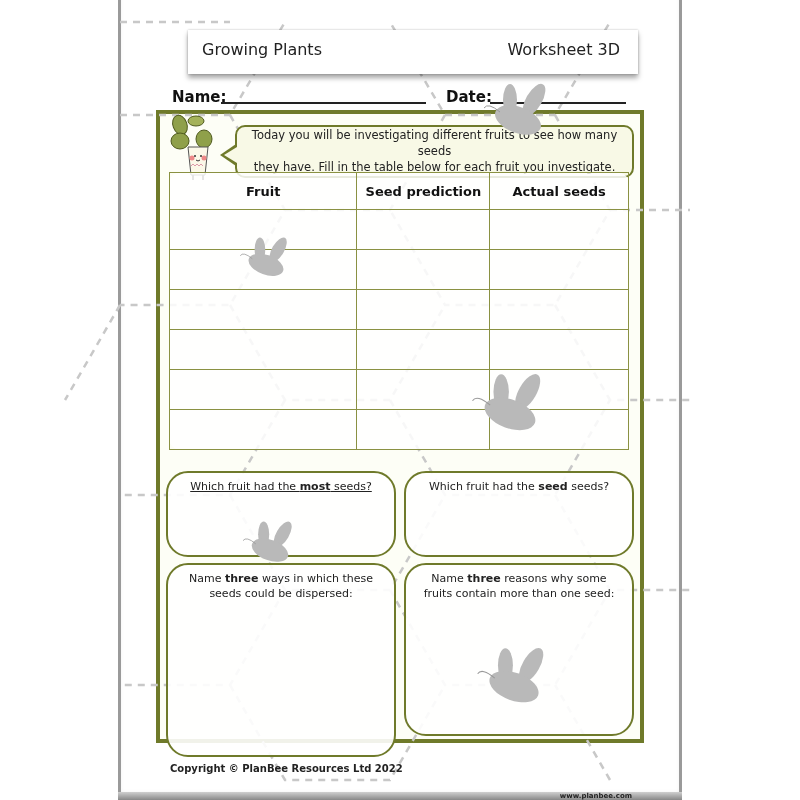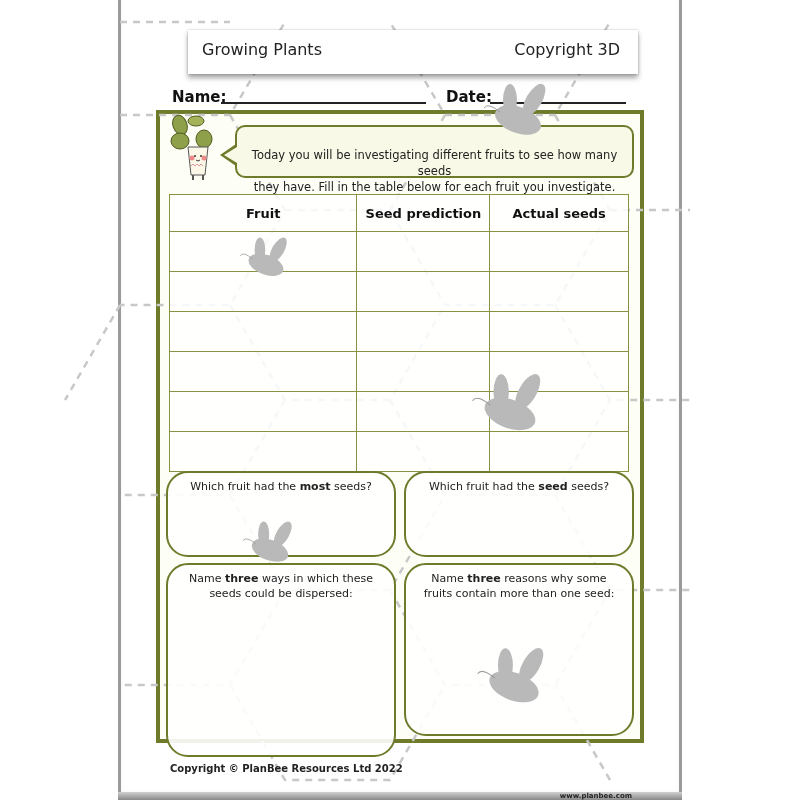--- a/index.html
+++ b/index.html
@@ -6,24 +6,24 @@
     body { width:800px; height:800px; background:#ffffff; position:relative; overflow:hidden; font-family:"DejaVu Sans", sans-serif; }
     .page { position:absolute; left:118px; top:0; width:564px; height:800px; background:#fff; border-left:3px solid #9a9a9a; border-right:3px solid #9a9a9a; box-sizing:border-box; box-shadow: inset 0 -8px 6px -4px #bbb; }
     .bottom-shadow { position:absolute; left:118px; top:792px; width:564px; height:8px; background:linear-gradient(#cfcfcf,#888); }
     .hexbg { position:absolute; left:0; top:0; width:800px; height:800px; pointer-events:none; }
     .titlebar { position:absolute; left:188px; top:30px; width:450px; height:44px; background:#fff; box-shadow:0 4px 5px rgba(0,0,0,0.35), 0 0 2px rgba(0,0,0,0.25); }
     .titlebar .left { position:absolute; left:14px; top:10px; font-size:16px; color:#222; }
     .titlebar .right { position:absolute; right:18px; top:10px; font-size:16px; color:#222; }
     .nameline { position:absolute; top:88px; font-weight:bold; font-size:15px; color:#111; }
     .uline { position:absolute; height:0; border-bottom:2px solid #222; }
     .frame { position:absolute; left:156px; top:110px; width:488px; height:633px; border:4px solid #6f7a2a; box-sizing:border-box; background:#fdfef6; }
-    .bubble { position:absolute; left:235px; top:125px; width:399px; height:53px; border:2.5px solid #6f7a2a; border-radius:10px; background:#f8f9e6; box-sizing:border-box; text-align:center; font-size:11.5px; line-height:16px; color:#222; padding-top:20px; }
+    .bubble { position:absolute; left:235px; top:125px; width:399px; height:53px; border:2.5px solid #6f7a2a; border-radius:10px; background:#f8f9e6; box-sizing:border-box; text-align:center; font-size:11.5px; line-height:16px; color:#222; padding-top:0; }
     .bubble-tail { position:absolute; left:220px; top:144px; width:0; height:0; border-top:11px solid transparent; border-bottom:11px solid transparent; border-right:16px solid #6f7a2a; }
     .bubble-tail-in { position:absolute; left:224px; top:147px; width:0; height:0; border-top:8px solid transparent; border-bottom:8px solid transparent; border-right:13px solid #f8f9e6; }
-    table.fruit { position:absolute; left:169px; top:194px; width:460px; border-collapse:collapse; background:rgba(255,255,255,0.85);border-radius:12px; }
+    table.fruit { position:absolute; left:169px; top:172px; width:460px; border-collapse:collapse; background:rgba(255,255,255,0.85);border-radius:12px; }
     table.fruit th, table.fruit td { border:1.5px solid #8a9142; }
     table.fruit th { height:34px; font-size:13px; font-weight:bold; color:#111; }
     table.fruit td { height:37px; }
     .qbox { position:absolute; border:2.5px solid #6f7a2a; border-radius:22px; background:rgba(255,255,255,0.9); box-sizing:border-box; text-align:center; font-size:11px; color:#222; line-height:15px; padding-top:6px; }
     .footer-left { position:absolute; left:170px; top:751px; font-size:10px; font-weight:bold; color:#222;margin-top:12px; }
     .footer-right { position:absolute; right:168px; top:792px; font-size:7px; font-weight:bold; color:#222; }
     .bee { position:absolute; pointer-events:none; }
     .plant { position:absolute; left:170px; top:113px; }
   </style>
 </head>
@@ -38,21 +38,21 @@
   <g fill="none" stroke="#c8c8c8" stroke-width="2.5" stroke-dasharray="7,6">
     <path d="M120 115 L230 115 L285 22 M230 115 L285 210 L230 305 L120 305 M285 210 L390 210 L445 115 L390 22 M445 115 L555 115 L610 22 M555 115 L610 210 L555 305 L445 305 L390 210 M610 210 L690 210"></path>
     <path d="M120 305 L65 400 M230 305 L285 400 L390 400 L445 305 M285 400 L230 495 L120 495 M445 305 L445 305 M555 305 L610 400 L690 400 M390 400 L445 495 L555 495 L610 400"></path>
     <path d="M230 495 L285 590 L390 590 L445 495 M555 495 L610 590 L690 590 M285 590 L230 685 L120 685 M390 590 L445 685 L555 685 L610 590 M230 685 L285 780 L390 780 L445 685 M610 780 L555 685"></path>
     <path d="M120 22 L230 22"></path>
   </g>
 </svg>
 
 <div class="titlebar">
   <span class="left">Growing Plants</span>
-  <span class="right">Copyright 3D</span>
+  <span class="right">Worksheet 3D</span>
 </div>
 
 <span class="nameline" style="left:172px;">Name:</span>
 <div class="uline" style="left:221px; top:102px; width:205px;"></div>
 <span class="nameline" style="left:446px;">Date:</span>
 <div class="uline" style="left:490px; top:102px; width:136px;"></div>
 
 <svg class="plant" width="50" height="70" viewBox="0 0 50 70">
   <ellipse cx="10" cy="12" rx="7" ry="10" fill="#8fa04a" stroke="#4f5a1e" transform="rotate(-20 10 12)"></ellipse>
   <ellipse cx="26" cy="8" rx="8" ry="5" fill="#a4b25a" stroke="#4f5a1e"></ellipse>
@@ -116,21 +116,21 @@
         <td></td>
       </tr>
     <tr>
         <td></td>
         <td></td>
         <td></td>
       </tr>
   </tbody>
 </table>
 
-<div class="qbox" style="left:166px; top:471px; width:230px; height:86px;">
+<div class="qbox" style="left:166px; top:471px; width:230px; height:86px;text-decoration:underline;">
   <span>Which fruit had the </span><b>most</b><span> seeds?</span>
 </div>
 <div class="qbox" style="left:404px; top:471px; width:230px; height:86px;">
   <span>Which fruit had the </span><b>seed</b><span> seeds?</span>
 </div>
 <div class="qbox" style="left:166px; top:563px; width:230px; height:194px;">
   <span>Name </span><b>three</b><span> ways in which these</span><br>
   <span>seeds could be dispersed:</span>
 </div>
 <div class="qbox" style="left:404px; top:563px; width:230px; height:173px;">

